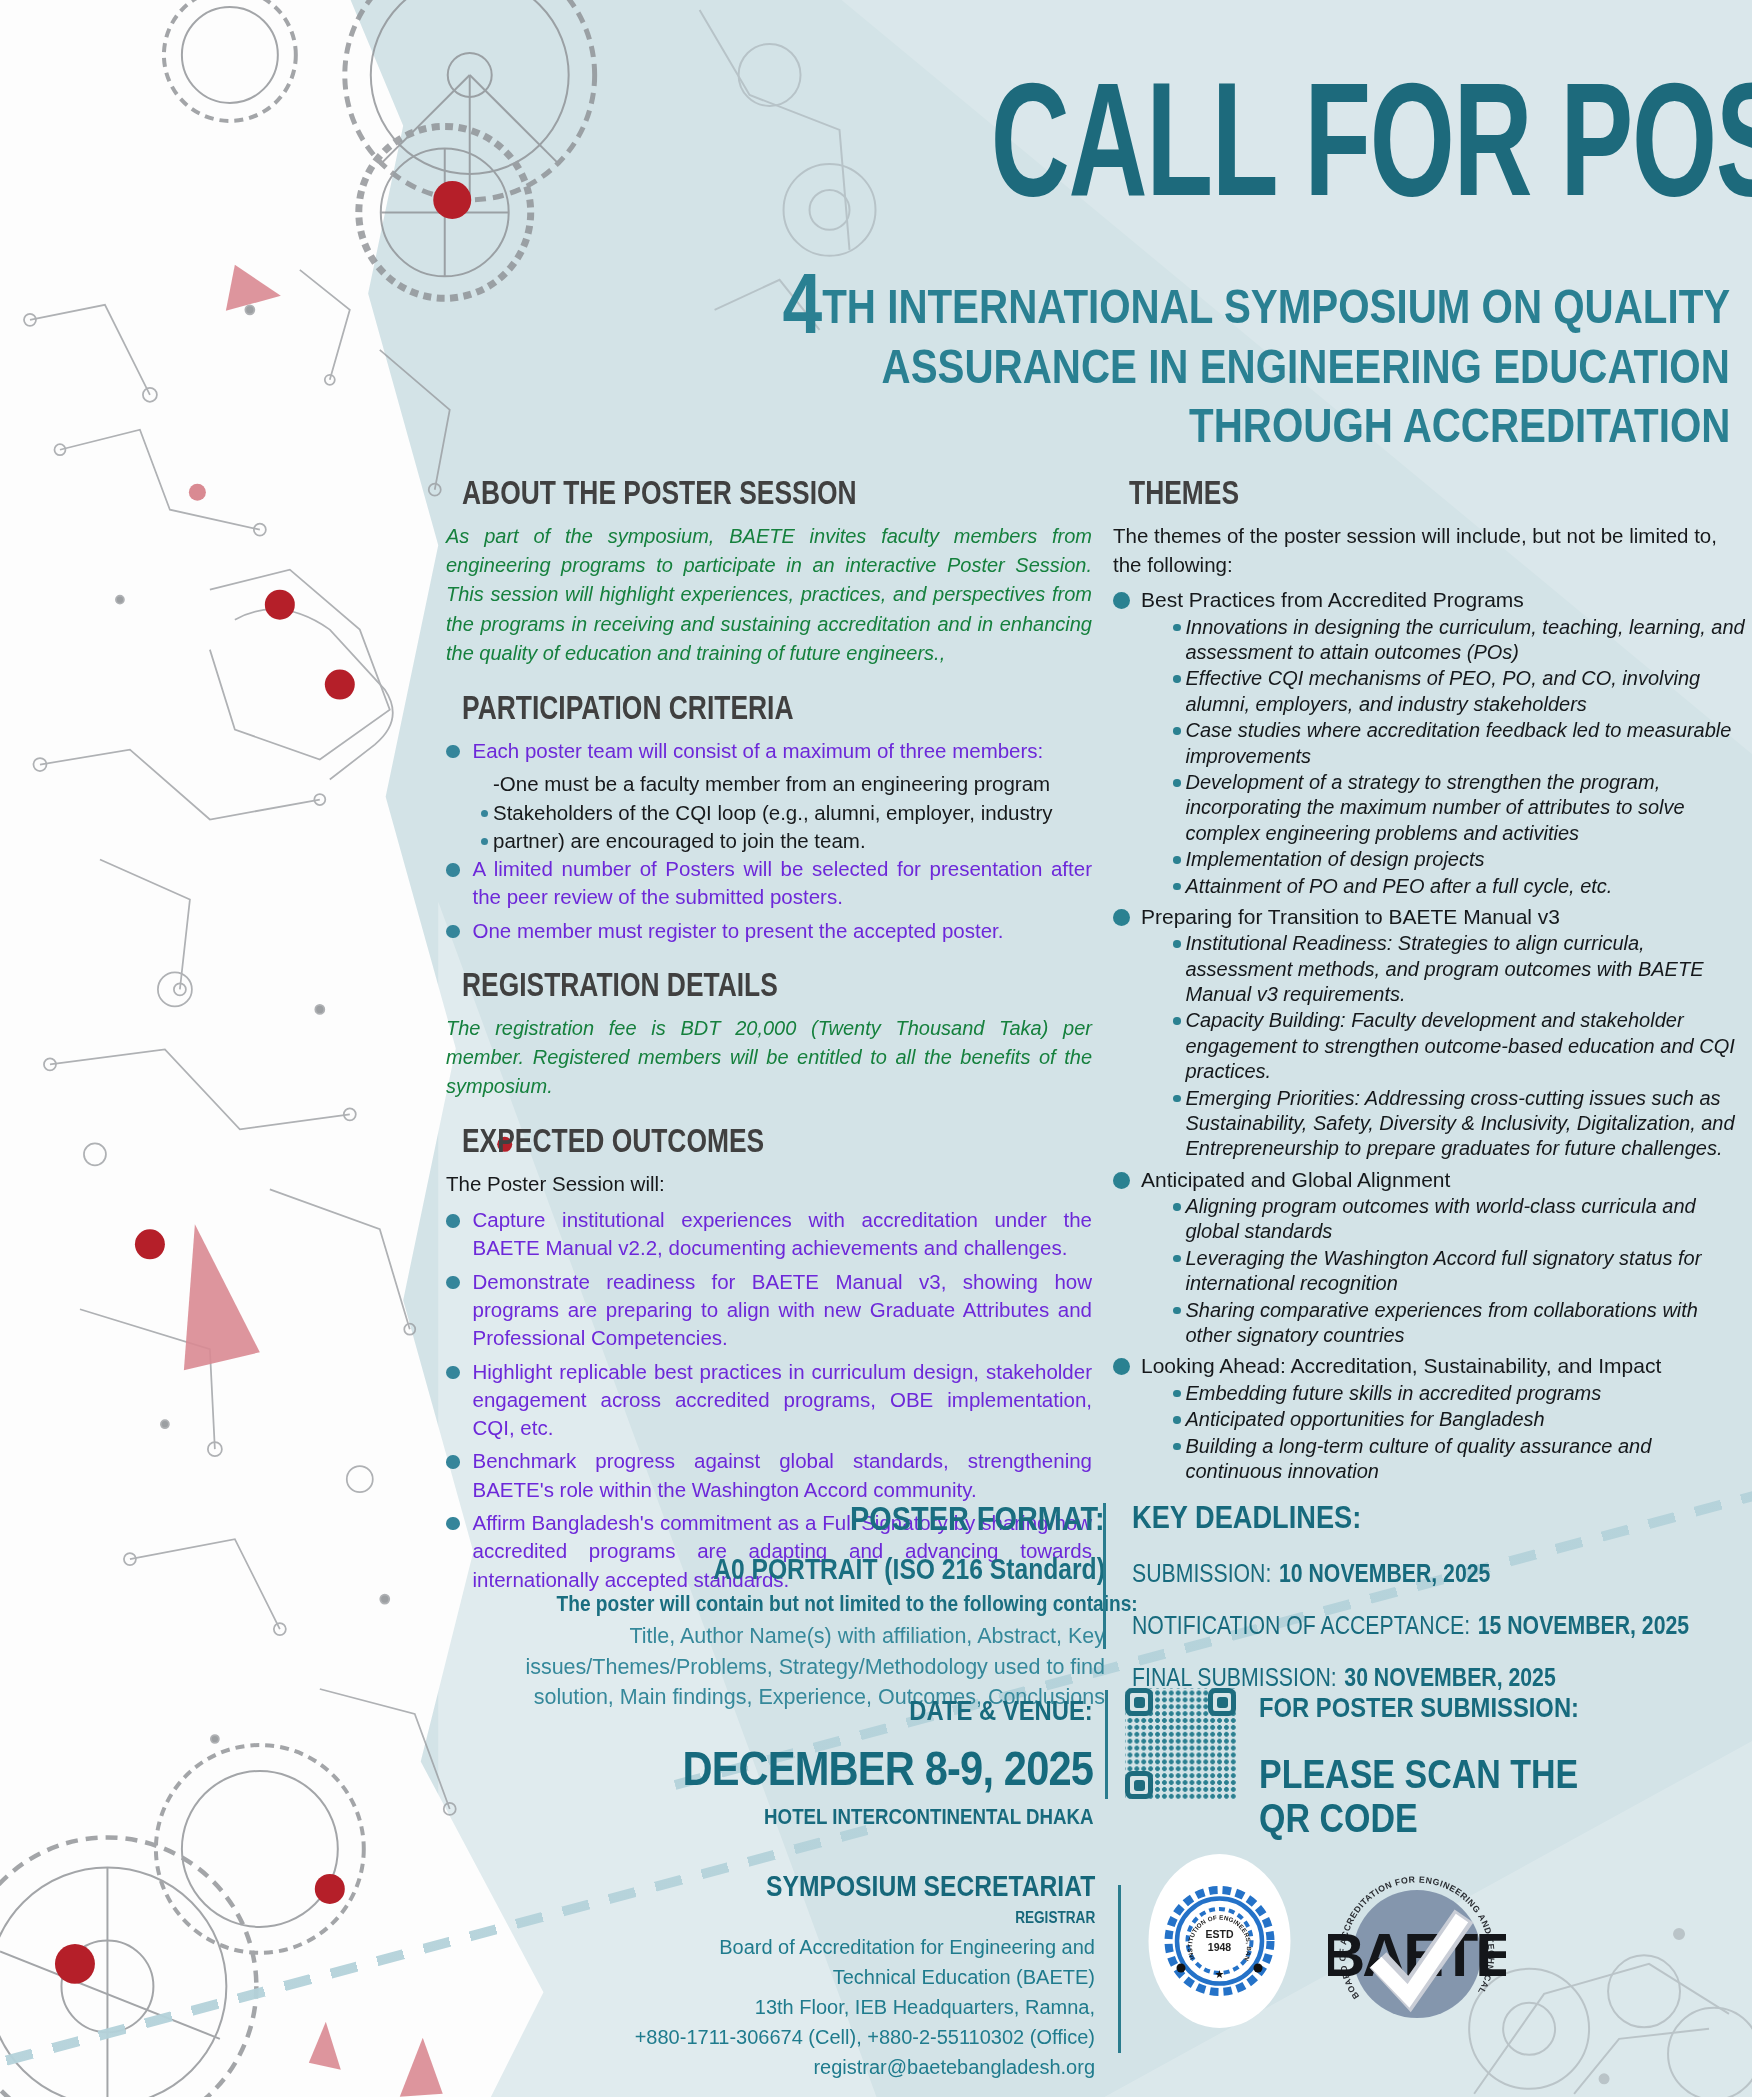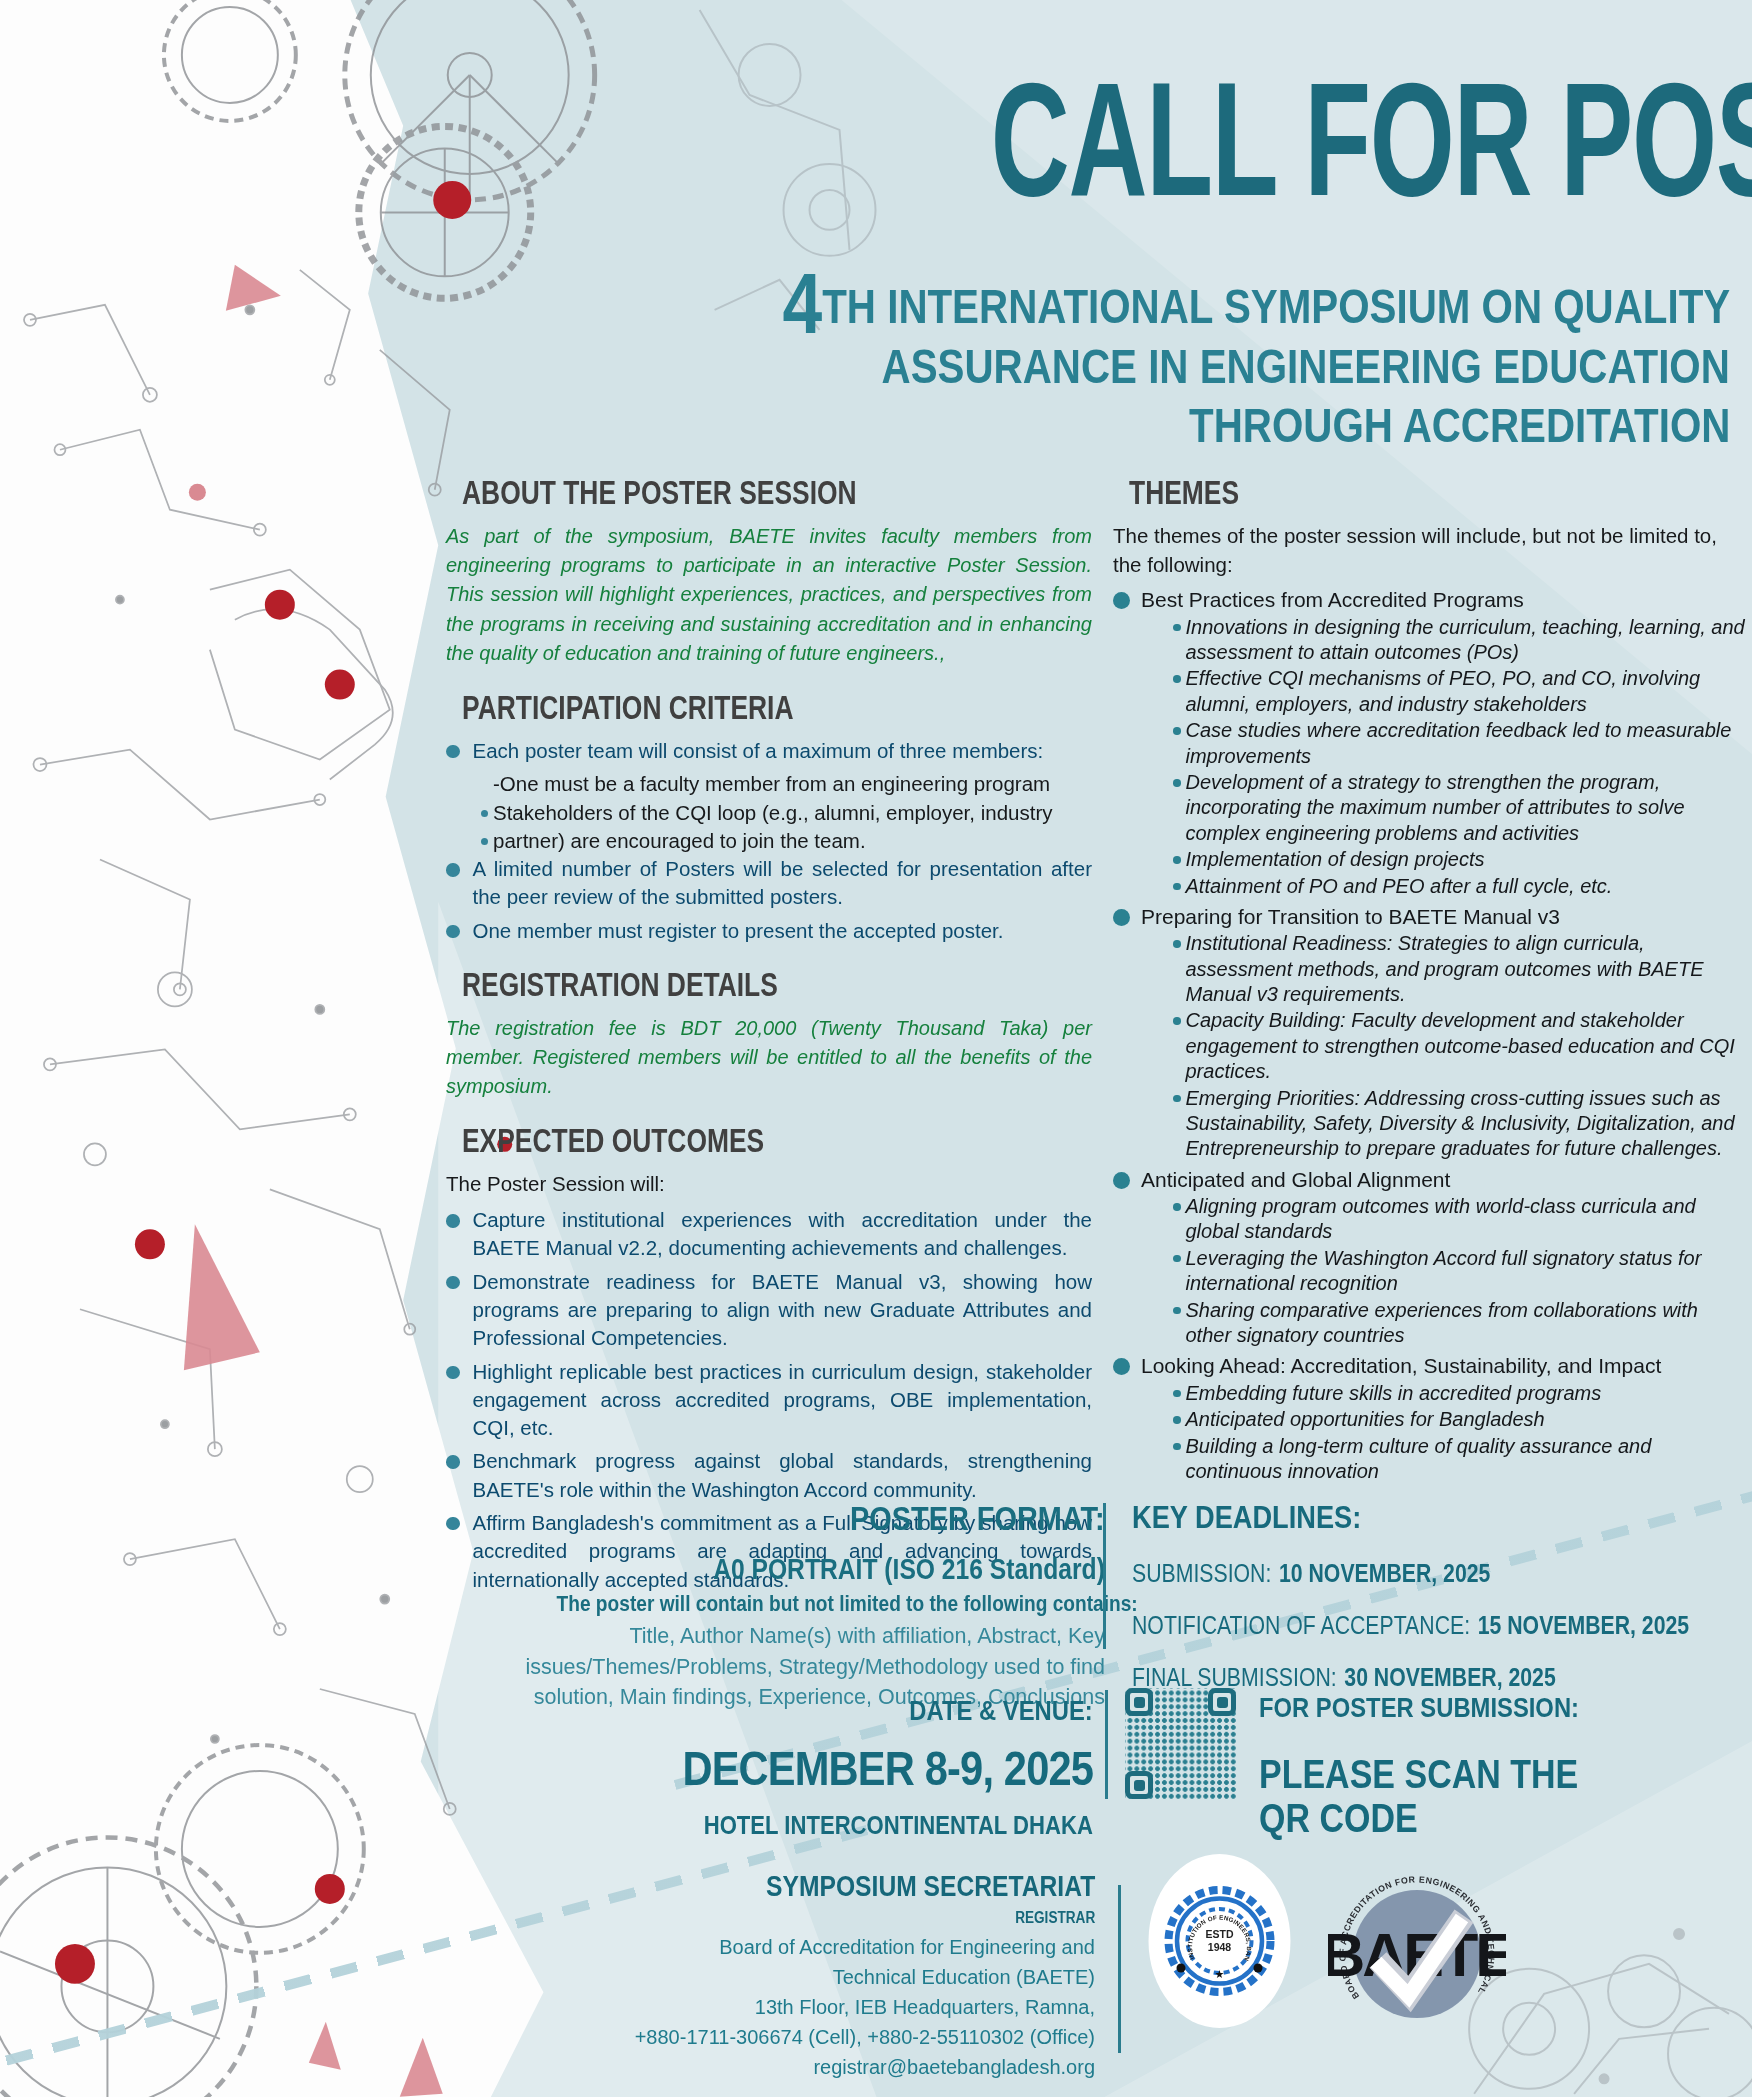--- a/index.html
+++ b/index.html
@@ -52,21 +52,21 @@
 
   
   .col-left{position:absolute;left:446px;top:474px;width:646px;z-index:5;}
   .col-right{position:absolute;left:1113px;top:474px;width:636px;z-index:5;}
   h2.section{font-size:33px;font-weight:bold;color:#404040;margin:0 0 10px 16px;}
   .body-text{font-size:20px;line-height:1.46;text-align:justify;margin:0 0 21px 0;color:#15803d;font-style:italic;}
   .intro-line{font-size:20.5px;line-height:1.4;margin:0 0 7px 0;color:#17191b;}
 
   .b-item{display:flex;margin:0 0 5px 0;}
   .b-dot{flex:0 0 auto;width:13.5px;height:13.5px;border-radius:50%;background:#35859a;margin:8px 13px 0 0;}
-  .b-text{flex:1;font-size:20.5px;line-height:1.38;text-align:justify;color:#0c4a6e;}
+  .b-text{flex:1;font-size:20.5px;line-height:1.38;text-align:justify;color:#6d28d9;}
   .sub-block{margin-left:35px;}
   .s-row{display:flex;}
   .s-dot{flex:0 0 auto;width:7px;height:7px;border-radius:50%;background:#35859a;margin:11px 5px 0 0;}
   .s-text{flex:1;font-size:20.5px;line-height:1.38;color:#17191b;}
   .s-indent{padding-left:12px;}
 
   
   .t-group{margin:3px 0 4px 0;}
   .t-label{display:flex;}
   .t-label-dot{flex:0 0 auto;width:17px;height:17px;border-radius:50%;background:#2a8191;margin:6px 11px 0 0;}
@@ -91,21 +91,21 @@
   .deadlines{position:absolute;left:1132px;top:1499px;width:617px;z-index:5;color:#176a7d;}
   .dl-heading{font-size:32px;font-weight:bold;}
   .dl-row{font-size:25px;margin-top:23px;}
   .dl-row:first-of-type{margin-top:44px;}
   .dl-label{font-weight:normal;}
   .dl-value{font-weight:bold;margin-left:9px;}
 
   .venue{position:absolute;left:550px;top:1695px;width:543px;text-align:right;z-index:5;color:#176a7d;}
   .venue-label{font-size:28px;font-weight:bold;}
   .venue-date{font-size:49px;font-weight:bold;letter-spacing:-1px;margin-top:13px;}
-  .venue-place{font-size:26px;font-weight:bold;margin-top:14px;}
+  .venue-place{font-size:22px;font-weight:bold;margin-top:8px;}
 
   .qr{position:absolute;left:1125px;top:1688px;width:111px;height:111px;z-index:5;
     background-image:radial-gradient(circle,#2a7f90 2.1px,transparent 2.5px);
     background-size:6.9px 6.9px;background-position:1.5px 1.5px;}
   .qf{position:absolute;width:28px;height:28px;box-sizing:border-box;background:#d7e5e8;
     border:5.5px solid #1e6c7e;border-radius:7px;}
   .qf::after{content:"";position:absolute;inset:3.5px;background:#1e6c7e;border-radius:3px;}
   .qf.tl{left:0;top:0;} .qf.tr{right:0;top:0;} .qf.bl{left:0;bottom:0;}
 
   .submission{position:absolute;left:1259px;top:1692px;width:495px;z-index:5;color:#176a7d;}

